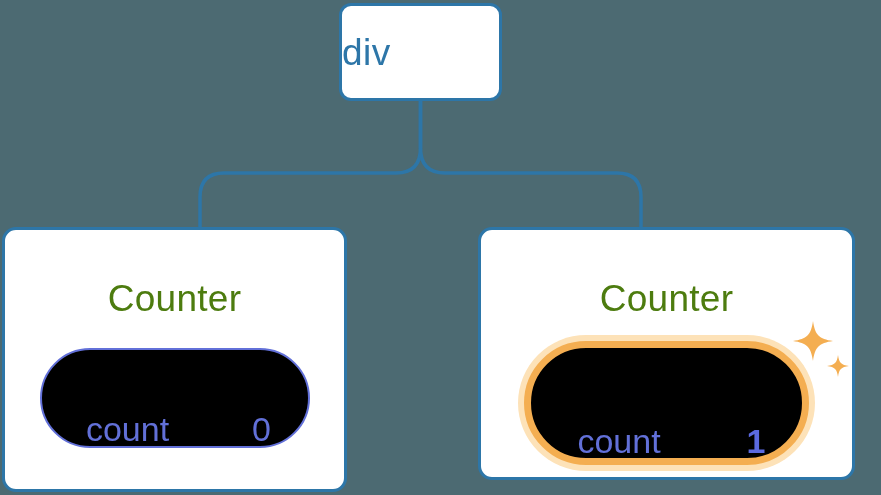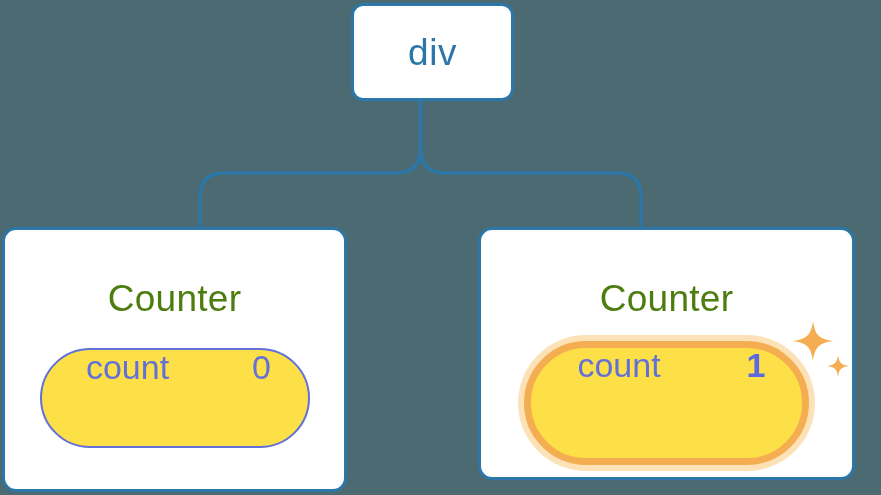--- a/index.html
+++ b/index.html
@@ -33,27 +33,26 @@
   .node {
     position: absolute;
     box-sizing: border-box;
     background: #ffffff;
     border: 3px solid #2d76a8;
     border-radius: 12px;
   }
 
   
   #node-root {
-    left: 351px;
+    left: 339px;
     top: 3px;
     width: 163px;
     height: 98px;
     display: flex;
     align-items: center;
-    justify-content: center;
   }
   .root-label {
     font-size: 37px;
     color: #2d76a8;
     letter-spacing: 0.5px;
     line-height: 1;
   }
 
   
   .node-child {
@@ -89,22 +88,22 @@
     position: relative;
     display: inline-block;
   }
   #node-left .pill-wrap  { margin-top: 31px; }
   #node-right .pill-wrap { margin-top: 24px; }
 
   .pill {
     position: relative;
     box-sizing: border-box;
     display: flex;
-    align-items: flex-start;
-    background: #fde047;
+    align-items: flex-end;
+    background: #000000;
   }
 
   
   .pill-plain {
     width: 270px;
     height: 100px;
     border: 2px solid #6270d8;
     border-radius: 50px;
   }
   .pill-plain .pill-key,

